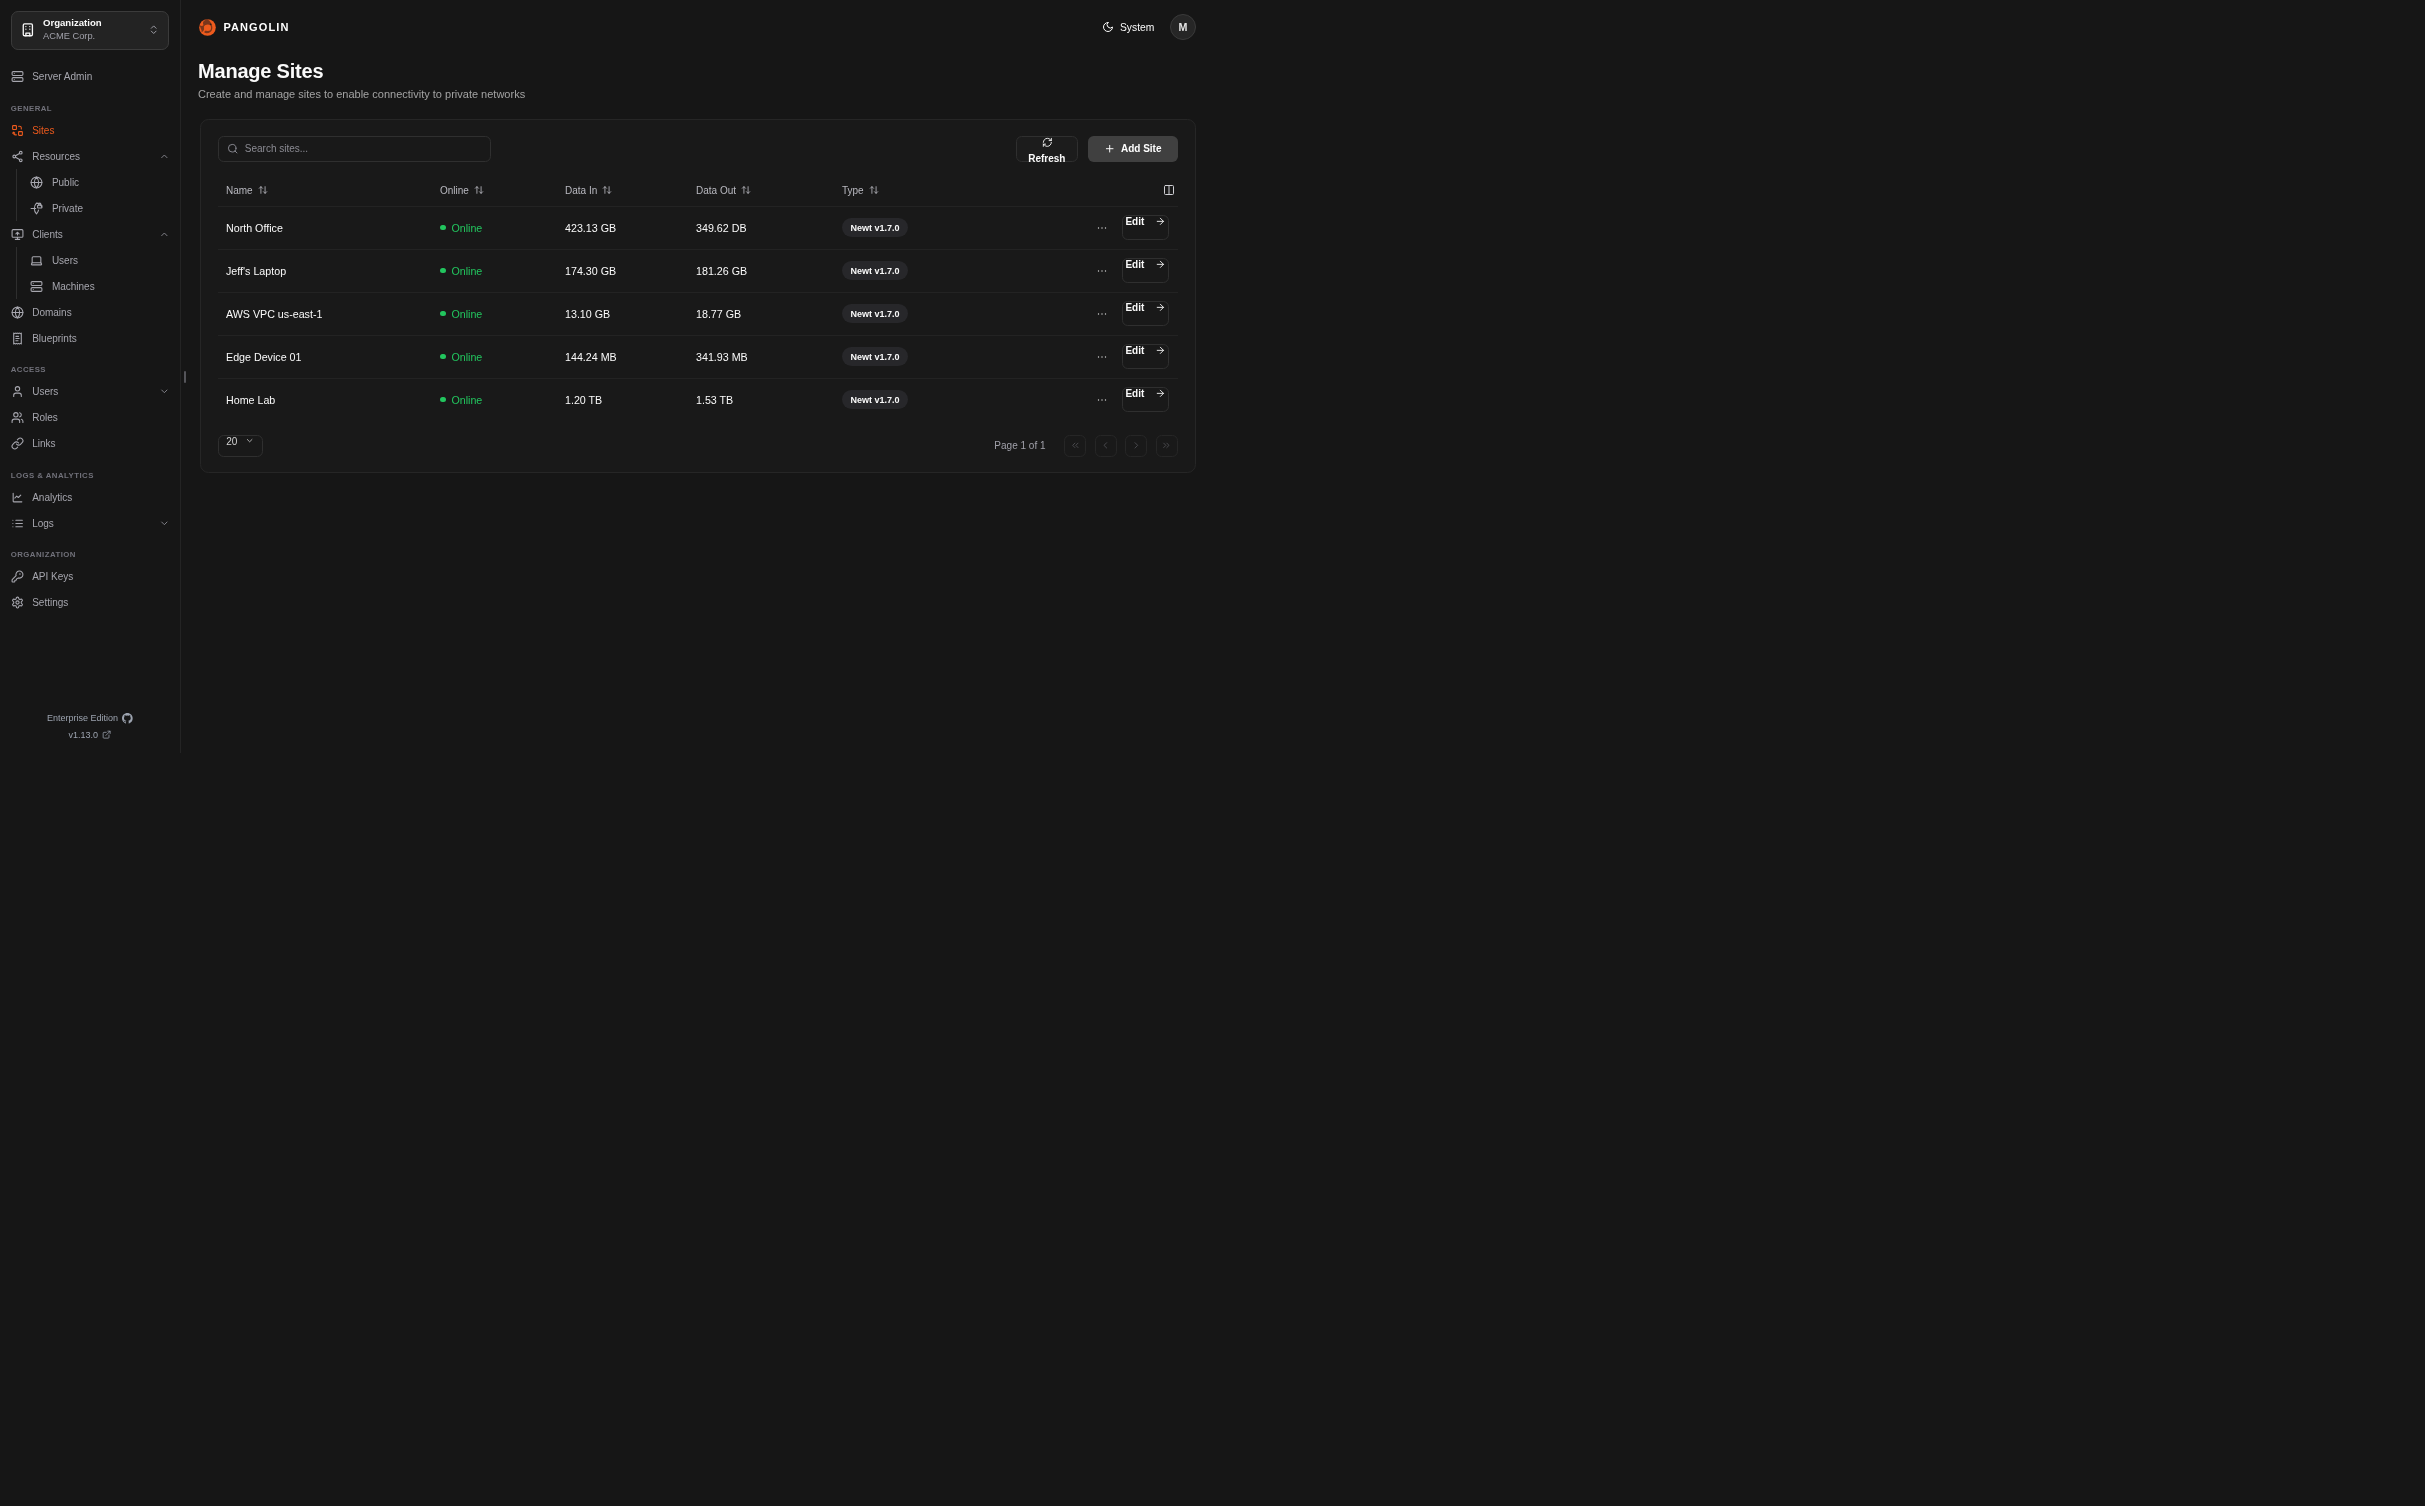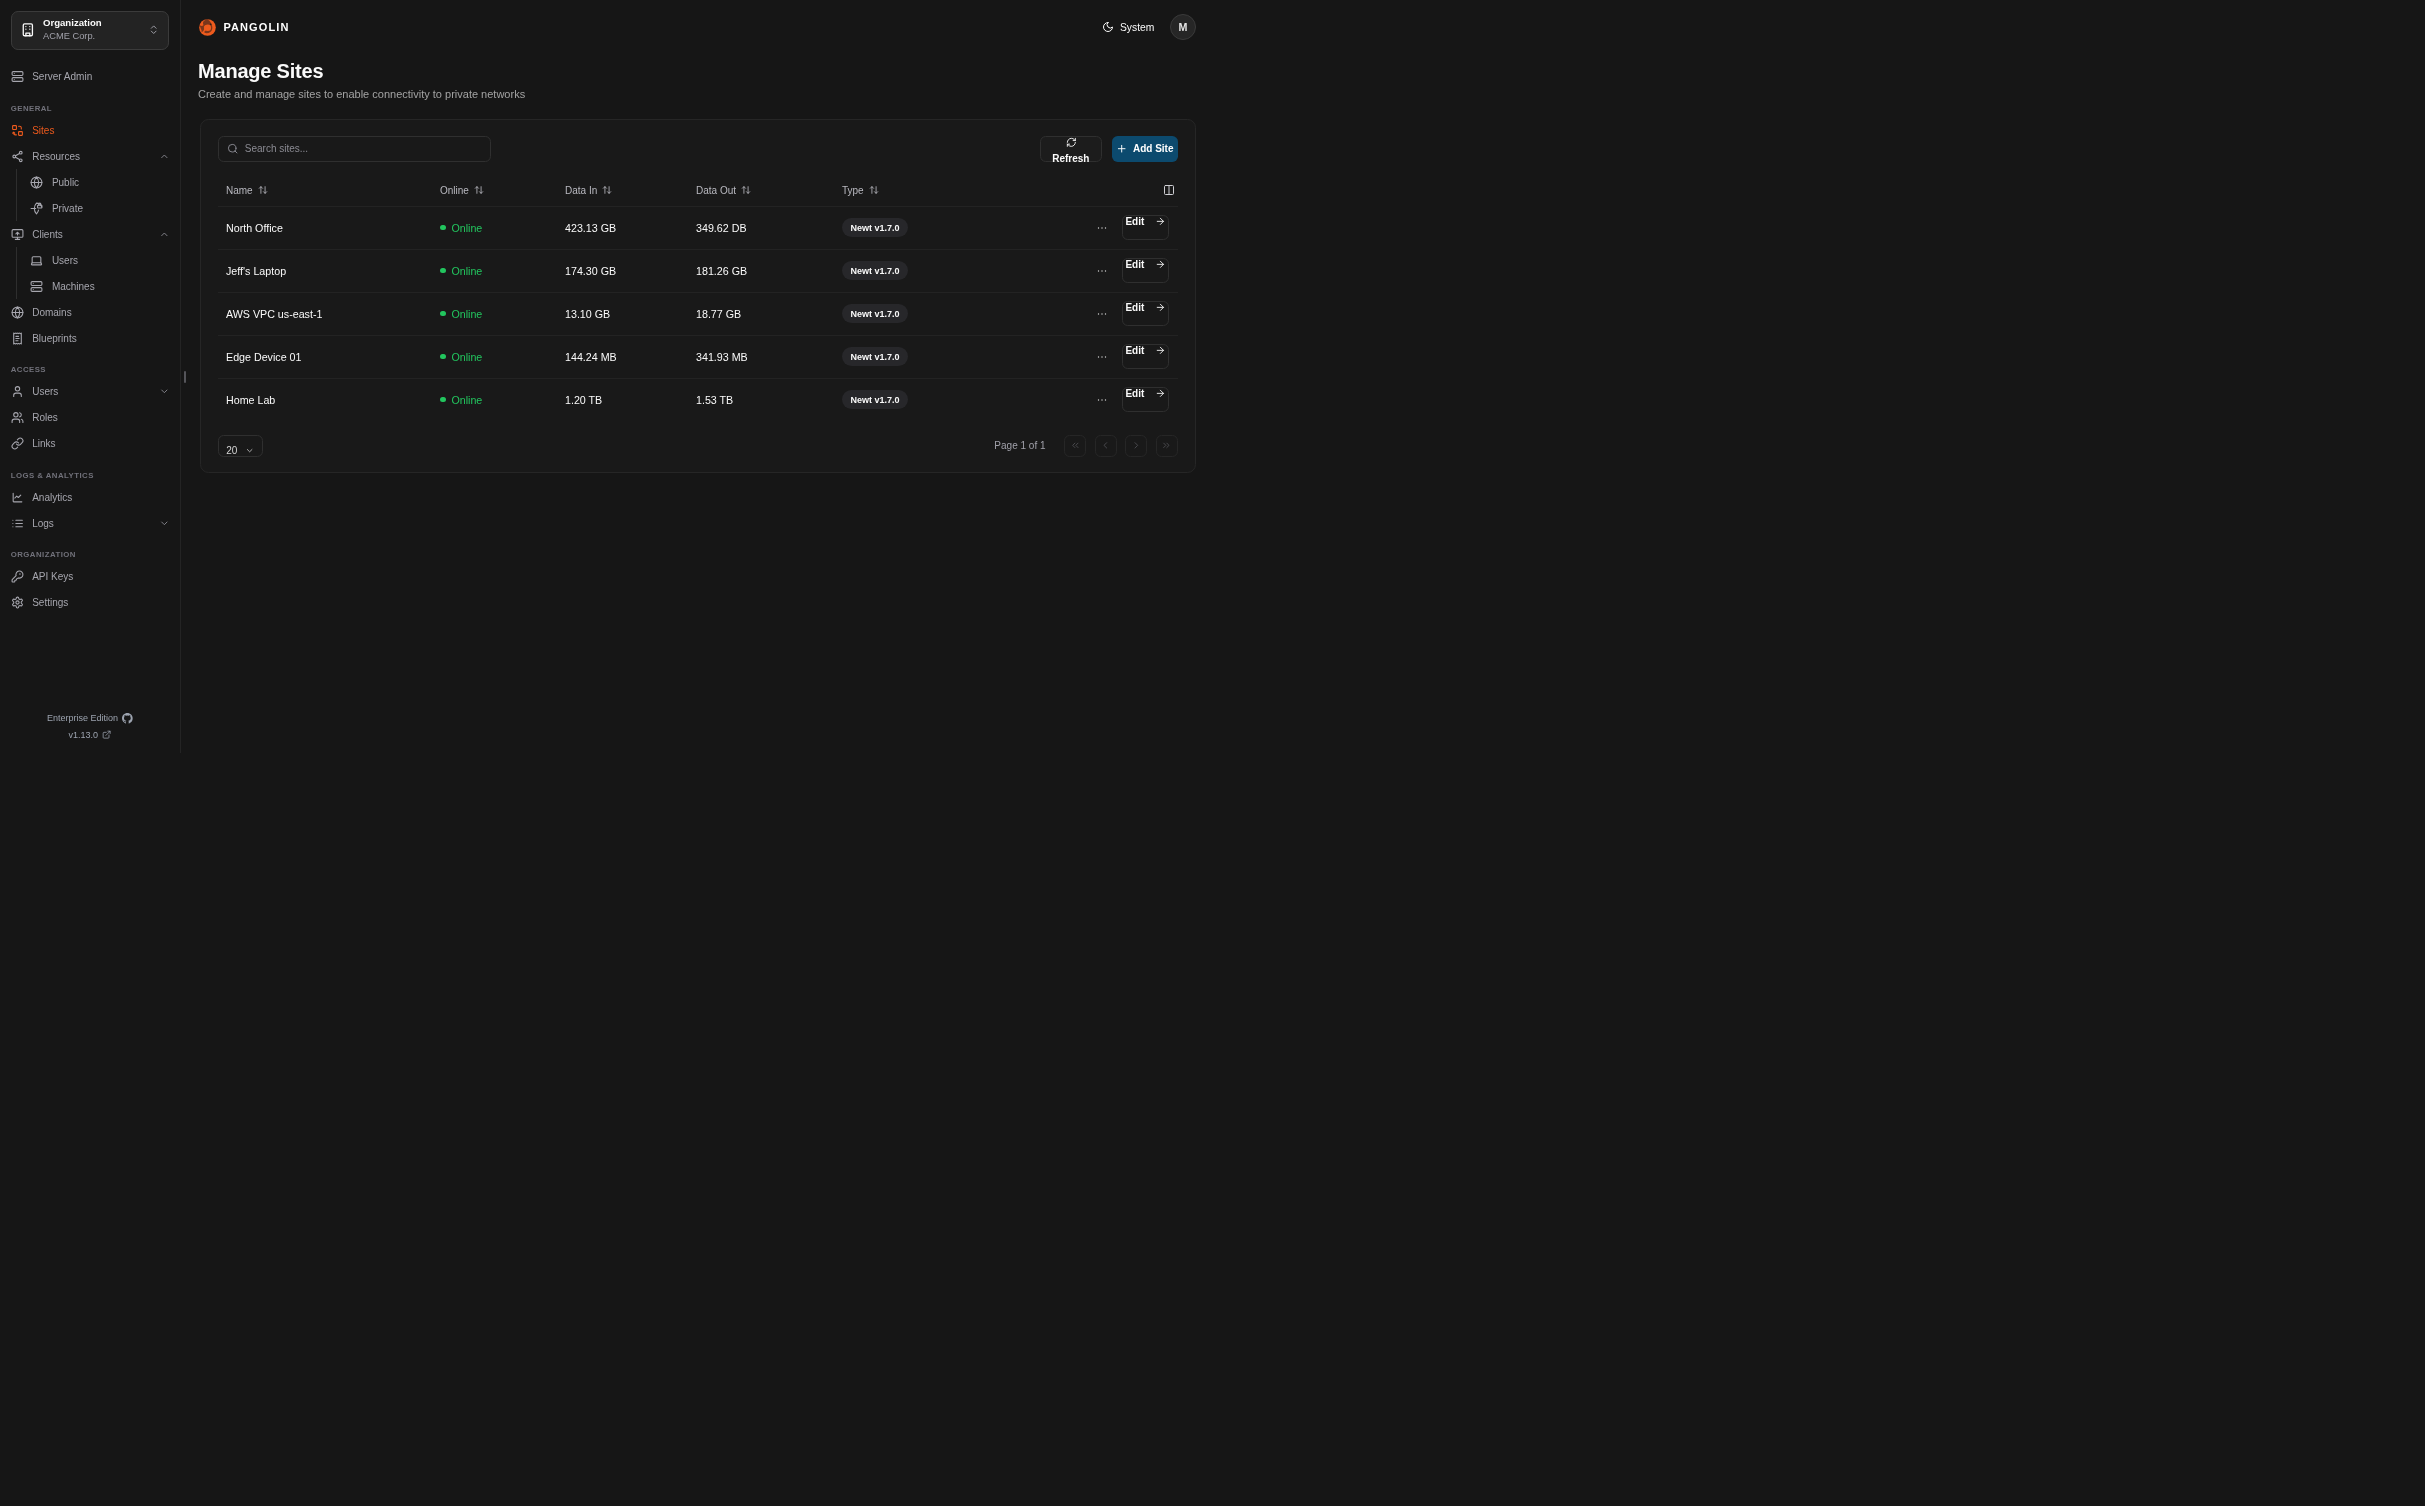--- a/index.html
+++ b/index.html
@@ -81,21 +81,21 @@
     color:#e5e5e5; font-size:10px; font-family:inherit;
   }
   .search-box input::placeholder { color:#8b8b93; }
   .toolbar-actions { margin-left:auto; display:flex; align-items:center; gap:10px; }
   .btn {
     display:flex; align-items:center; gap:5.7px; height:26px; border-radius:5.7px;
     font-size:10px; font-weight:600; cursor:pointer; border:0.7px solid transparent;
     font-family:inherit;
   }
   .btn-ghost { background:#1c1c1c; border-color:#2f2f2f; color:#fafafa; padding:0 11.4px;flex-direction:column; }
-  .btn-accent { background:#0c4a6e; color:#fff; padding:0 3px; }
+  .btn-accent { background:#404040; color:#fff; padding:0 15px; }
 
   
   .tbl { margin-top:13px; }
   .tbl-row {
     display:grid; grid-template-columns:214px 125px 131px 146px 226px 1fr;
     align-items:center;
   }
   .tbl-head { height:31px; color:#b9b9c0; font-size:10px; }
   .tbl-head .cell { display:flex; align-items:center; gap:5px; padding:0 8.5px; cursor:pointer; }
   .tbl-head .sort { color:#b9b9c0; }
@@ -115,21 +115,21 @@
   .dots-btn svg { fill:#d4d4d4; stroke:none; }
   .edit-btn {
     display:flex; gap:11px; height:25px; padding:0 2px;
     background:transparent; border:0.7px solid #2f2f2f; border-radius:5.7px;
     color:#fafafa; font-size:10px; font-weight:600; cursor:pointer; font-family:inherit;
   }
 
   
   .pager { display:flex; align-items:center; margin-top:14.2px; }
   .page-size {
-    display:flex; align-items:flex-end; gap:7.1px; height:22px; padding:0 7.8px;
+    display:flex; align-items:flex-start; gap:7.1px; height:22px; padding:0 7.8px;
     border:0.7px solid #2f2f2f; border-radius:5.7px; color:#d4d4d4; font-size:10px; cursor:pointer;
   }
   .pager-right { margin-left:auto; display:flex; align-items:center; gap:18.5px; }
   .page-info { font-size:10px; color:#a1a1aa; }
   .pg-btns { display:flex; gap:8.5px; }
   .pg-btn {
     width:22px; height:22px; border-radius:5.7px; border:0.7px solid #262626; background:transparent;
     color:#4d4d52; display:flex; align-items:center; justify-content:center; cursor:default;
   }
 </style>

